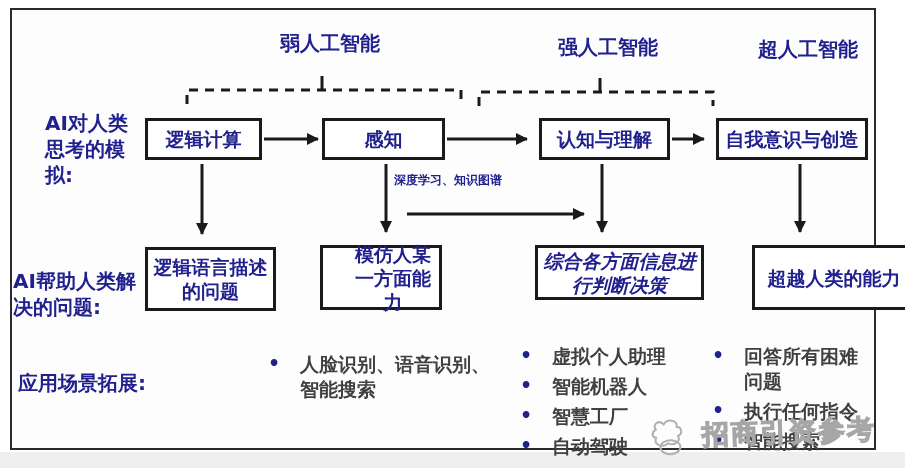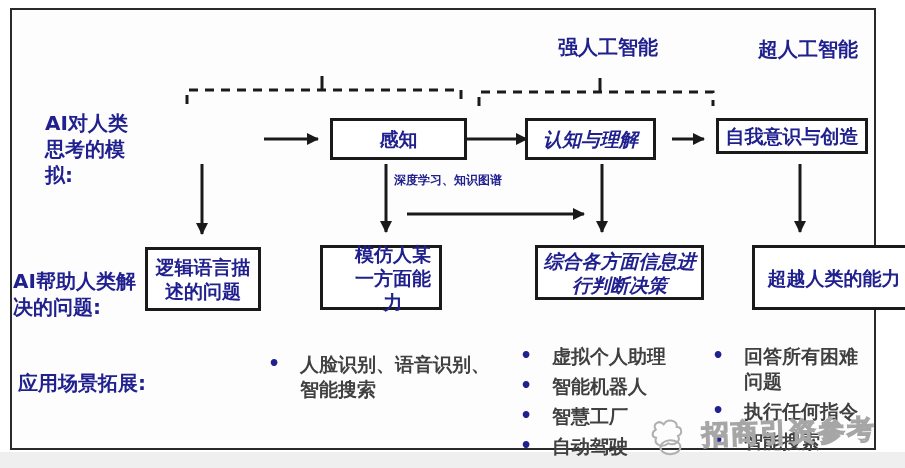--- a/index.html
+++ b/index.html
@@ -24,24 +24,24 @@
   .rowlab.r1 { left:13px; top:110px; width:128px;padding-left:32px; }
   .rowlab.r2 { left:13px; top:252px; width:136px;margin-top:16px; }
   .rowlab.r3 { left:18px; top:370px; width:170px; }
   .midnote { left:394px; top:172px; width:220px; font-size:12px; }
   .fbox {
     position:absolute; z-index:2; background:#ffffff; border:3px solid #1a1a1a;
     display:flex; align-items:center; justify-content:center; text-align:center;
     font-weight:bold; color:#20208e; font-size:19px; line-height:24px; padding:2px 4px;
   }
   .b1 { left:145px; top:118px; width:117px; height:42px; }
-  .b2 { left:330px; top:118px; width:137px; height:42px; }
-  .b3 { left:525px; top:118px; width:131px; height:42px;font-style:italic; }
-  .b4 { left:716px; top:118px; width:152px; height:36px; }
-  .c1 { left:145px; top:247px; width:116px; height:64px; }
+  .b2 { left:322px; top:118px; width:123px; height:42px; }
+  .b3 { left:539px; top:118px; width:131px; height:42px; }
+  .b4 { left:716px; top:118px; width:152px; height:42px; }
+  .c1 { left:145px; top:247px; width:131px; height:64px; }
   .c2 { left:320px; top:245px; width:122px; height:65px;padding-left:28px; }
   .c3 { left:535px; top:245px; width:169px; height:55px;font-style:italic; }
   .c4 { left:752px; top:245px; width:164px; height:65px; }
   .blist { position:absolute; z-index:2; }
   .blist .item { display:flex; margin-bottom:5px; }
   .blist .dot { width:14px; margin-right:18px; font-size:19px; font-weight:bold; color:#20208e; flex:0 0 auto; }
   .blist .itxt { font-size:19px; font-weight:bold; color:#404040; line-height:25px; }
   .g1 { left:268px; top:352px; width:222px; }
   .g2 { left:520px; top:344px; width:192px; }
   .g3 { left:712px; top:344px; width:164px; }
@@ -80,27 +80,29 @@
     <line x1="672" y1="139" x2="704" y2="139" stroke="#1a1a1a" stroke-width="3" marker-end="url(#ah)"></line>
 
     <line x1="202" y1="164" x2="202" y2="234" stroke="#1a1a1a" stroke-width="3" marker-end="url(#ah)"></line>
     <line x1="386" y1="164" x2="386" y2="232" stroke="#1a1a1a" stroke-width="3" marker-end="url(#ah)"></line>
     <line x1="602" y1="164" x2="602" y2="232" stroke="#1a1a1a" stroke-width="3" marker-end="url(#ah)"></line>
     <line x1="800" y1="164" x2="800" y2="232" stroke="#1a1a1a" stroke-width="3" marker-end="url(#ah)"></line>
 
     <line x1="407" y1="214" x2="584" y2="214" stroke="#1a1a1a" stroke-width="3" marker-end="url(#ah)"></line>
   </svg>
 
+  <div class="txt stage s0">弱人工智能</div>
   <div class="txt stage s1">强人工智能</div>
   <div class="txt stage s2">超人工智能</div>
 
   <div class="txt rowlab r1">AI对人类思考的模拟:</div>
   <div class="txt rowlab r2">AI帮助人类解决的问题:</div>
   <div class="txt rowlab r3">应用场景拓展:</div>
 
+  <div class="fbox b1">逻辑计算</div>
   <div class="fbox b2">感知</div>
   <div class="fbox b3">认知与理解</div>
   <div class="fbox b4">自我意识与创造</div>
 
   <div class="txt midnote">深度学习、知识图谱</div>
 
   <div class="fbox c1">逻辑语言描述的问题</div>
   <div class="fbox c2">模仿人某一方面能力</div>
   <div class="fbox c3">综合各方面信息进行判断决策</div>
   <div class="fbox c4">超越人类的能力</div>

